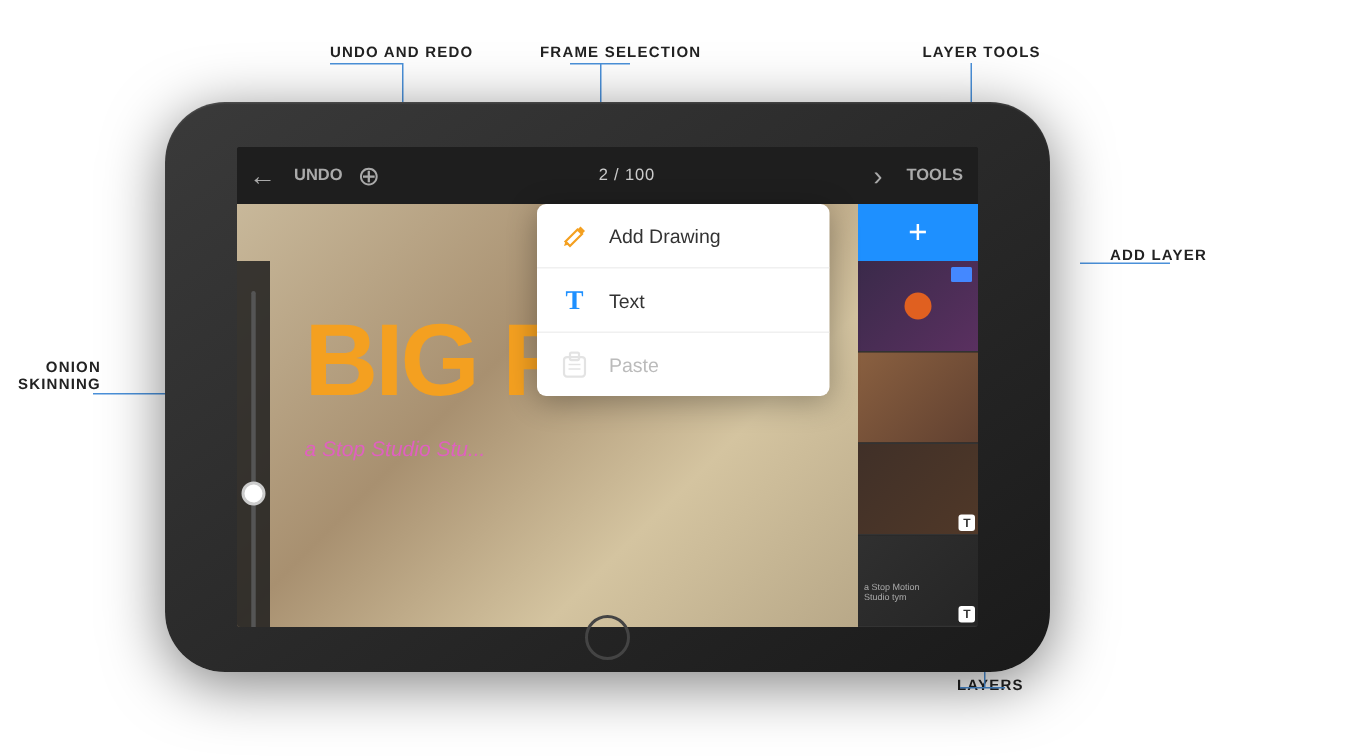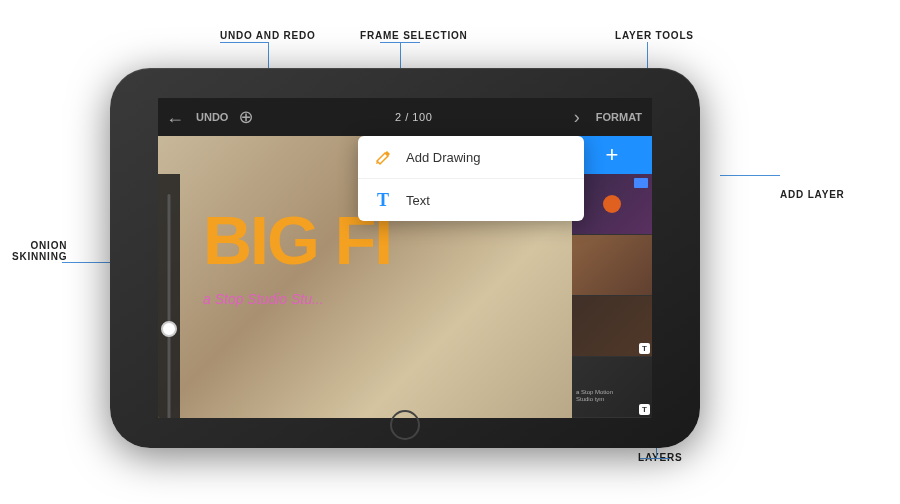--- a/index.html
+++ b/index.html
@@ -230,21 +230,21 @@
       height: 10px;
       background: #4488ff;
       border-radius: 1px;
     }
 
     
     .dropdown-menu {
       position: absolute;
       top: 38px;
       left: 200px;
-      width: 226px;
+      width: 195px;
       background: white;
       border-radius: 6px;
       box-shadow: 0 4px 20px rgba(0,0,0,0.3);
       z-index: 20;
       overflow: hidden;
     }
     .menu-item {
       display: flex;
       align-items: center;
       padding: 10px 14px;
@@ -281,21 +281,21 @@
   </style>
 </head>
 <body>
 
 <span class="annotation-label" style="left:220px; top:30px;">UNDO AND REDO</span>
 
 <span class="annotation-label" style="left:360px; top:30px;">FRAME SELECTION</span>
 
 <span class="annotation-label" style="left:615px; top:30px;">LAYER TOOLS</span>
 
-<span class="annotation-label" style="left:780px; top:165px;margin-top:24px;">ADD LAYER</span>
+<span class="annotation-label" style="left:740px; top:165px;">ADD LAYER</span>
 
 <span class="annotation-label" style="left:12px; top:240px; text-align:right;">ONION<br>SKINNING</span>
 
 <span class="annotation-label" style="left:638px; top:452px;">LAYERS</span>
 
 <div class="ann-line-v" style="position:absolute; left:268px; top:42px; height:68px;"></div>
 <div class="ann-line-h" style="position:absolute; left:220px; top:42px; width:48px;"></div>
 
 <div class="ann-line-v" style="position:absolute; left:400px; top:42px; height:68px;"></div>
 <div class="ann-line-h" style="position:absolute; left:380px; top:42px; width:40px;"></div>
@@ -313,21 +313,21 @@
   <div class="phone-body">
 
     <div class="phone-screen">
 
       <div class="top-bar">
         <span class="top-bar-back">←</span>
         <span class="top-bar-undo">UNDO</span>
         <span class="top-bar-add">⊕</span>
         <span class="top-bar-frame">2 / 100</span>
         <span class="top-bar-next">›</span>
-        <span class="top-bar-format">FORMAT</span>
+        <span class="top-bar-format">TOOLS</span>
       </div>
 
       <div class="canvas-area">
 
         <div class="onion-slider">
           <div class="slider-track"></div>
           <div class="slider-thumb"></div>
 
         </div>
 
@@ -377,20 +377,31 @@
         <div class="menu-item">
           <div class="menu-icon">
             <span style="color:#1e90ff; font-size:18px; font-weight:700; font-family:serif;">T</span>
           </div>
           <span class="menu-label">Text</span>
         </div>
 
 
 
 
+        <div class="menu-item disabled">
+          <div class="menu-icon">
+            <svg width="16" height="18" viewBox="0 0 16 18">
+              <rect x="1" y="4" width="14" height="13" rx="2" fill="none" stroke="#bbb" stroke-width="1.5"></rect>
+              <rect x="5" y="1" width="6" height="5" rx="1" fill="none" stroke="#bbb" stroke-width="1.5"></rect>
+              <line x1="4" y1="9" x2="12" y2="9" stroke="#bbb" stroke-width="1"></line>
+              <line x1="4" y1="12" x2="12" y2="12" stroke="#bbb" stroke-width="1"></line>
+            </svg>
+          </div>
+          <span class="menu-label">Paste</span>
+        </div>
       </div>
 
     </div>
 
     <div class="home-button"></div>
 
   </div>
 </div>
 
 </body></html>

